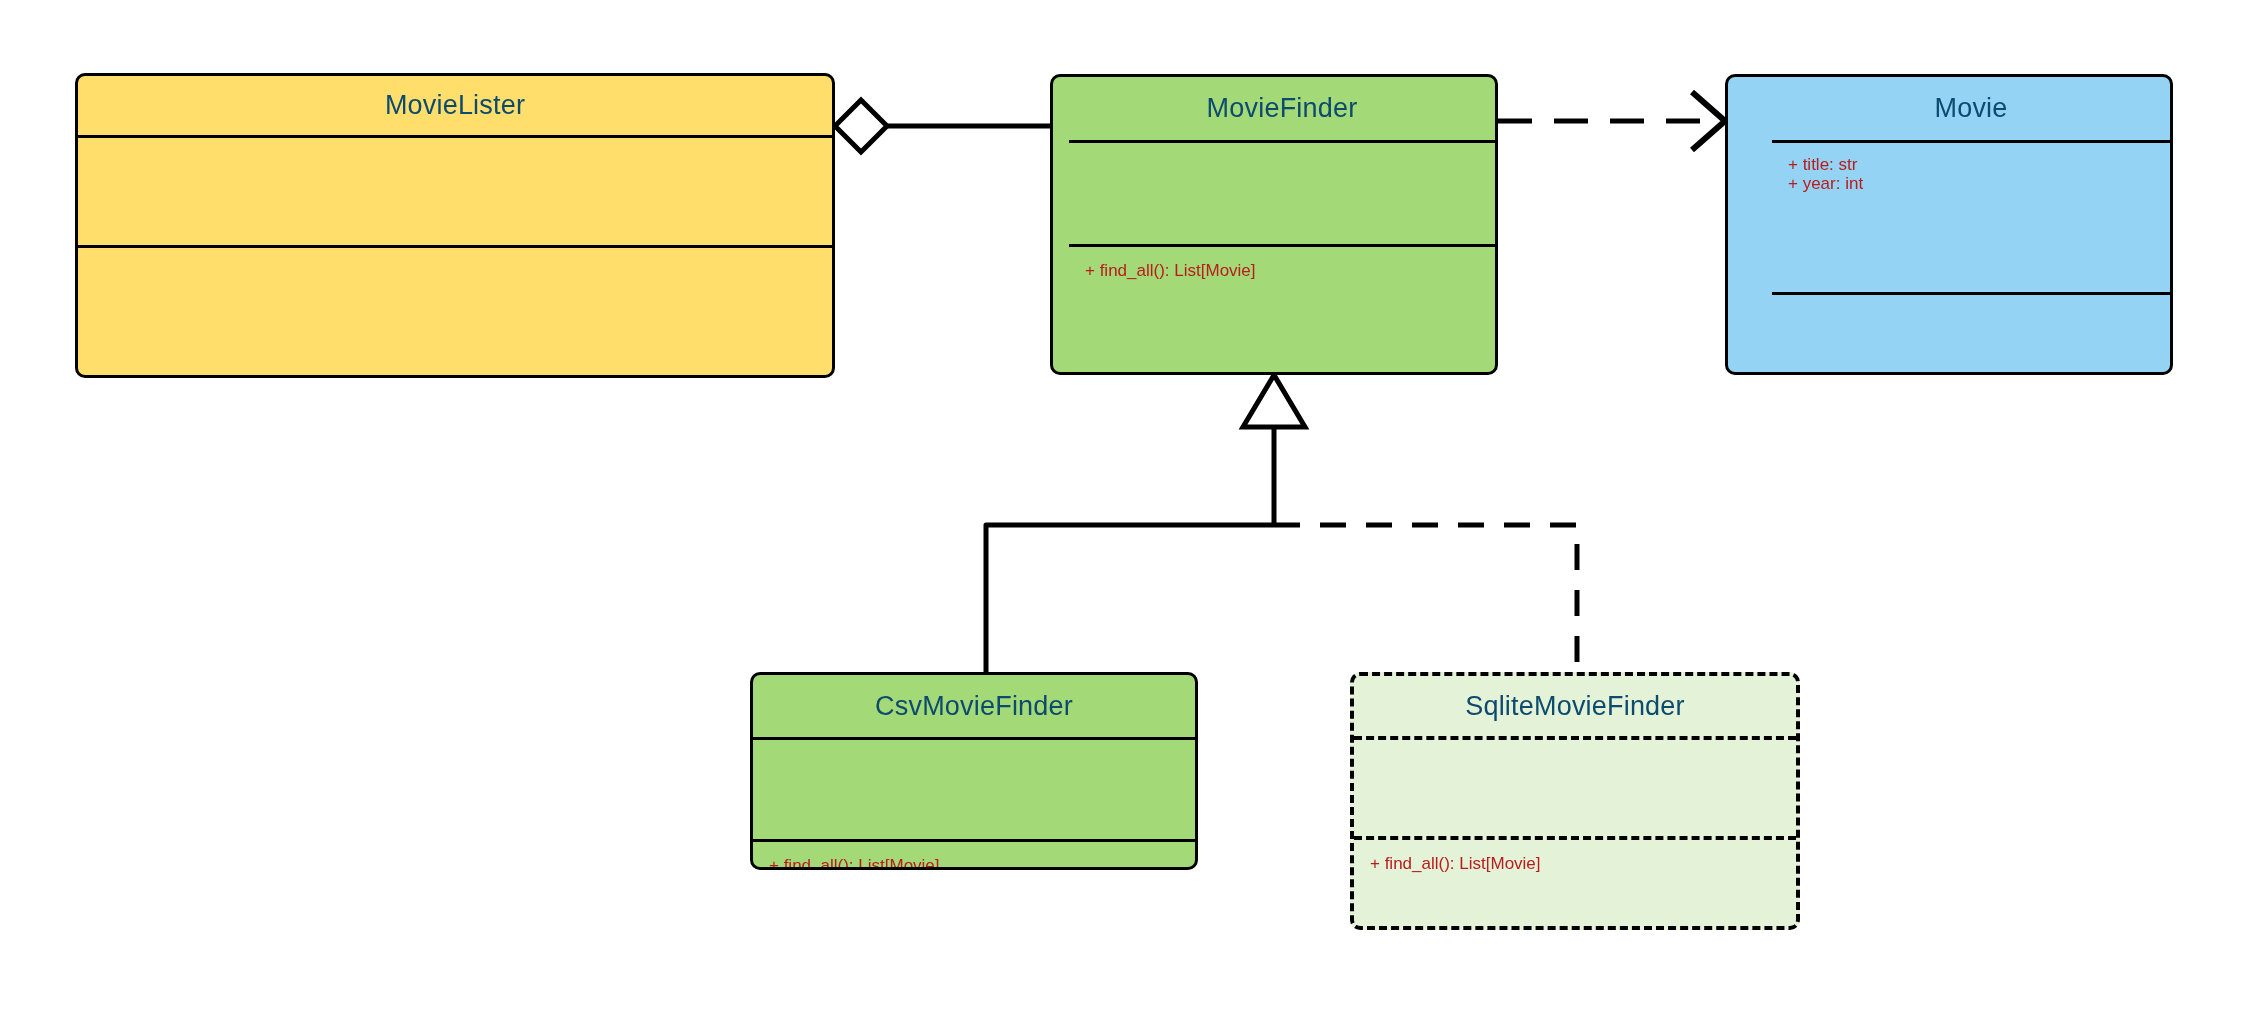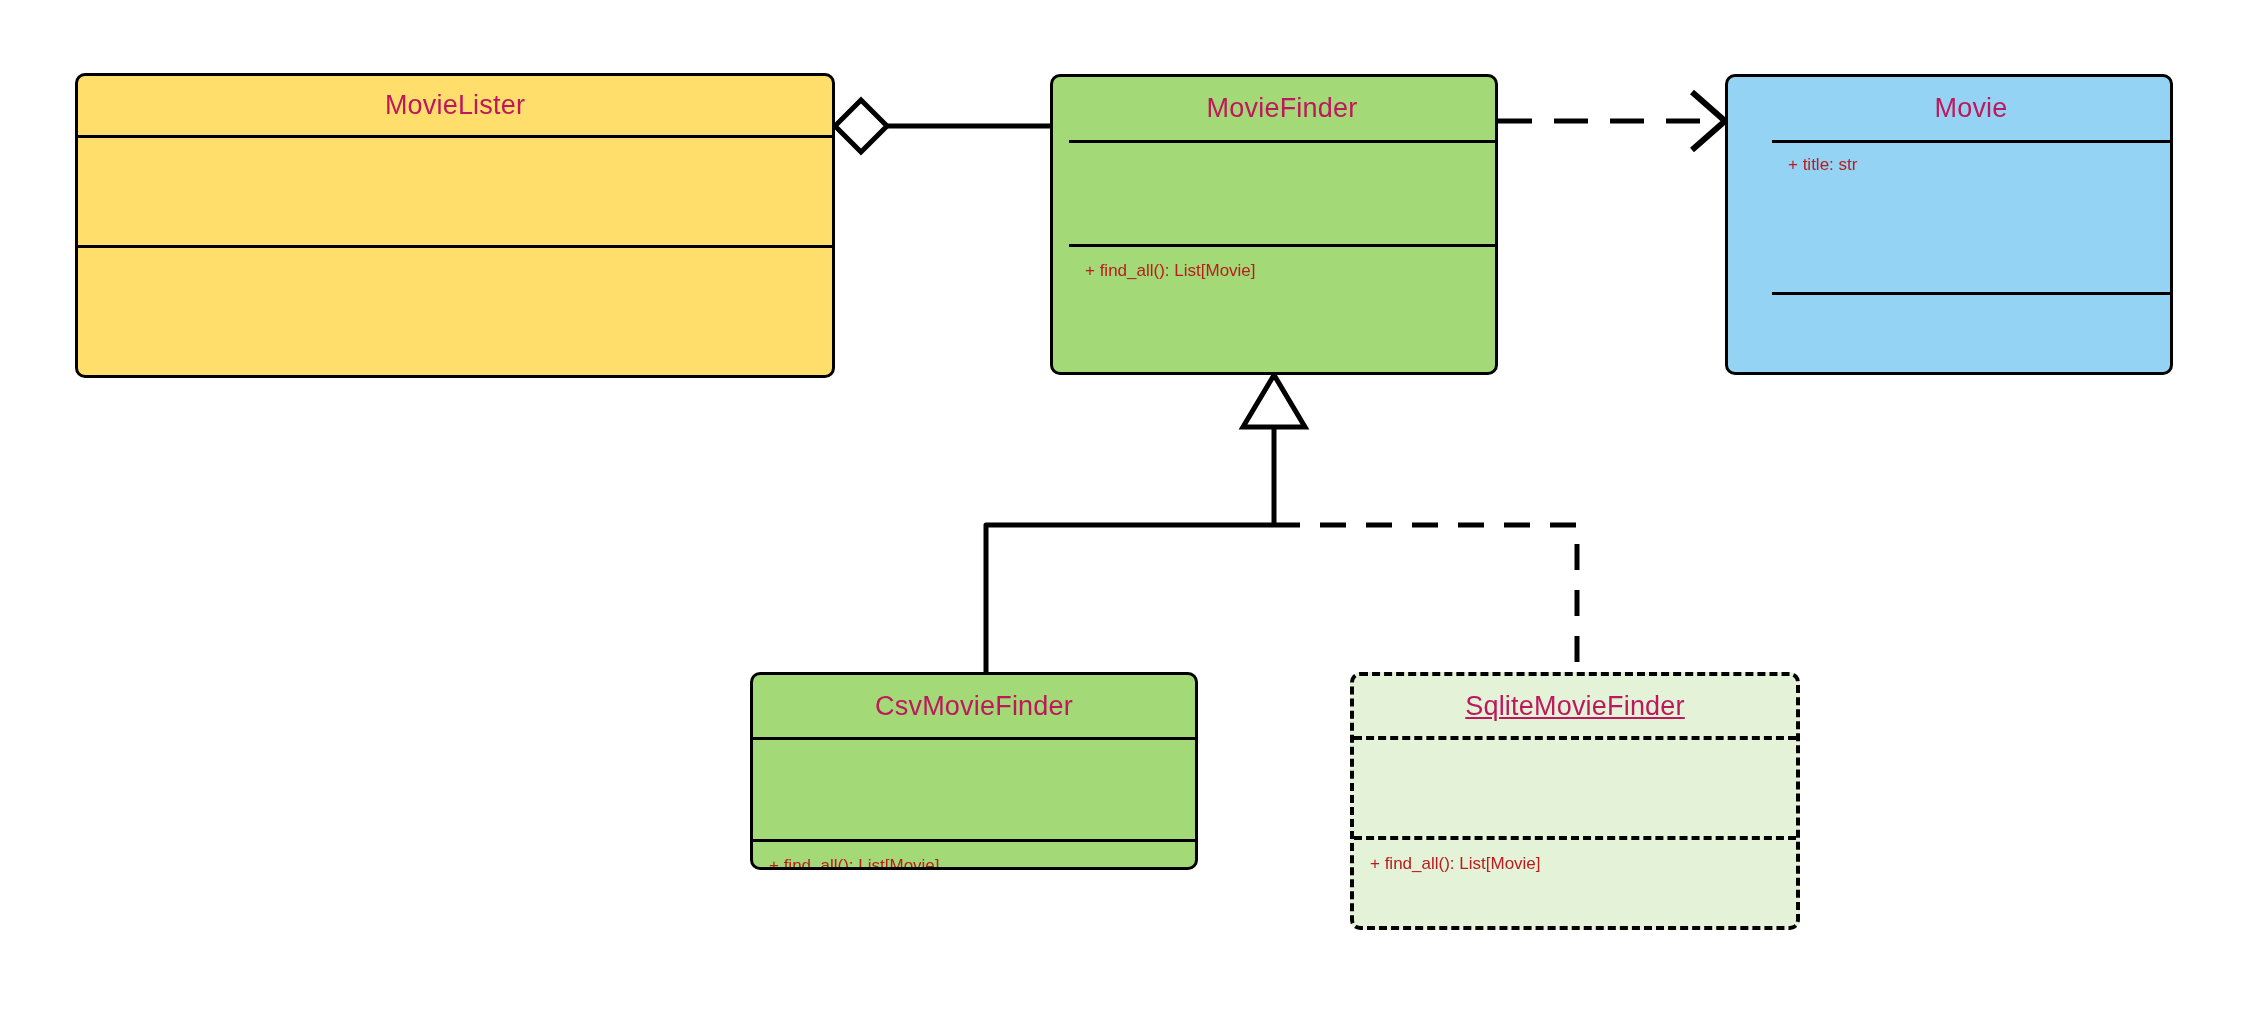--- a/index.html
+++ b/index.html
@@ -28,26 +28,26 @@
     border-style: dashed;
     border-width: 4px;
     border-radius: 10px;
   }
   .cls-name {
     box-sizing: border-box;
     display: flex;
     align-items: center;
     justify-content: center;
     font-size: 27px;
-    color: #be185d;
+    color: #0c4a6e;
     letter-spacing: 0.2px;
     border-bottom: 3px solid #000000;
     flex: none;
   }
-  .uml-class.dashed .cls-name { border-bottom: 4px dashed #000000; text-decoration: underline; }
+  .uml-class.dashed .cls-name { border-bottom: 4px dashed #000000; }
   .cls-attrs {
     box-sizing: border-box;
     border-bottom: 3px solid #000000;
     padding: 12px 16px 8px 16px;
     flex: none;
     display: flex;
     flex-direction: column;
     justify-content: flex-start;
   }
   .uml-class.dashed .cls-attrs { border-bottom: 4px dashed #000000; }
@@ -114,20 +114,21 @@
     <div class="cls-attrs" style="height:104px;"></div>
     <div class="cls-ops">
       <div class="member">+ find_all(): List[Movie]</div>
     </div>
   </div>
 
   <div class="uml-class" style="left:1725px; top:74px; width:448px; height:301px; background:#95D3F5;padding-left:44px;">
     <div class="cls-name" style="height:66px;">Movie</div>
     <div class="cls-attrs" style="height:152px;">
       <div class="member">+ title: str</div>
+      <div class="member">+ year: int</div>
     </div>
     <div class="cls-ops"></div>
   </div>
 
   <div class="uml-class" style="left:750px; top:672px; width:448px; height:198px; background:#A3D977;">
     <div class="cls-name" style="height:65px;">CsvMovieFinder</div>
     <div class="cls-attrs" style="height:102px;"></div>
     <div class="cls-ops">
       <div class="member">+ find_all(): List[Movie]</div>
     </div>

